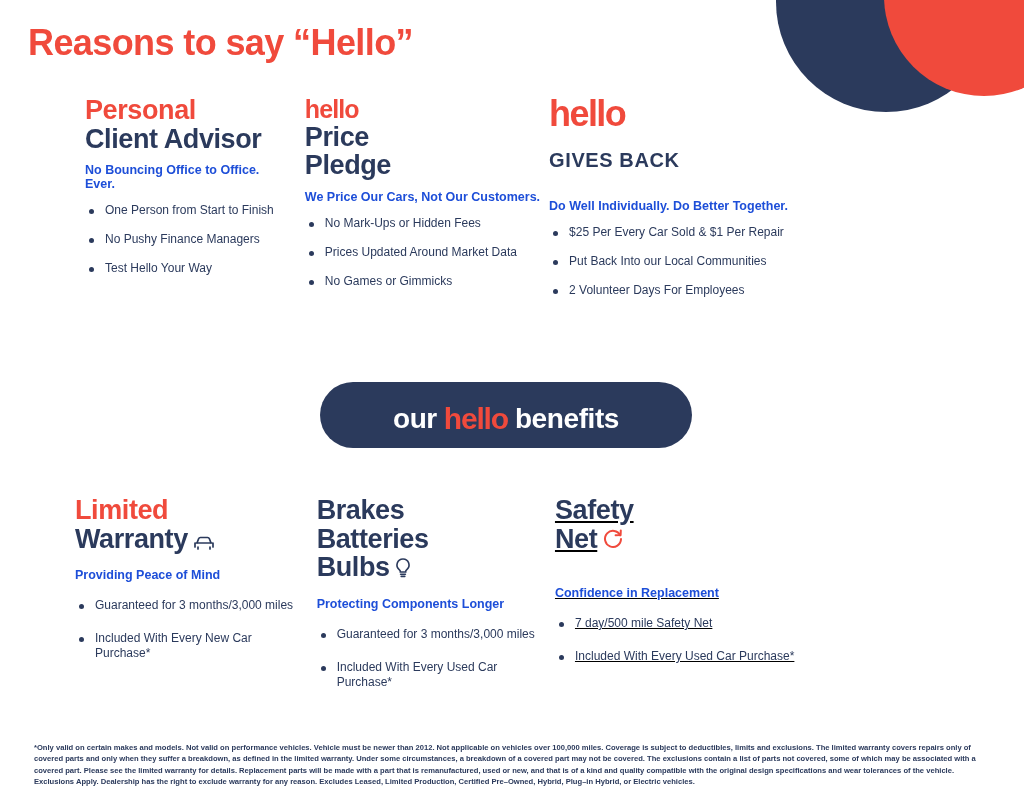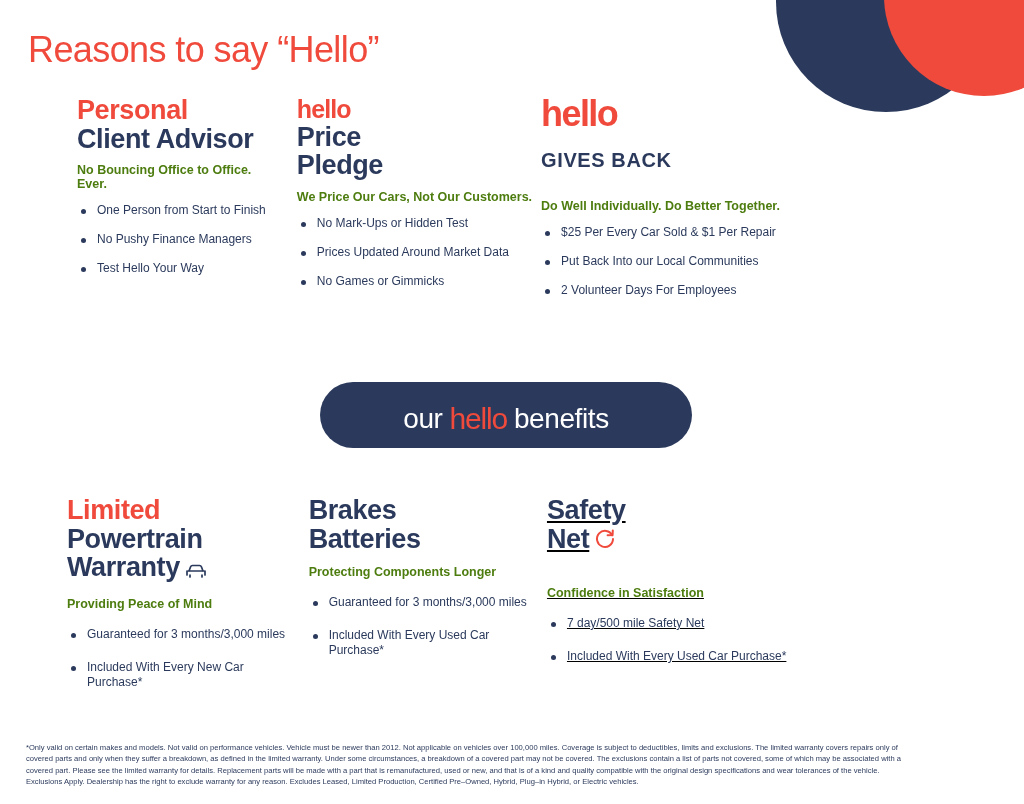--- a/index.html
+++ b/index.html
@@ -44,31 +44,31 @@
     width: 200px;
     height: 200px;
     border-radius: 50%;
     background: #f04a3c;
   }
 
   
   .main-title {
     position: absolute;
     left: 28px;
-    top: 29px;
+    top: 22px;
     font-size: 36px;
-    font-weight: normal;
+    font-weight: bold;
     color: #f04a3c;
     letter-spacing: -0.6px;
   }
 
   
   .row {
     position: absolute;
-    left: 0;
+    left: 8px;
     width: 832px;
     display: flex;
     padding-left: 19px;
   }
   .row-top { top: 96px; }
   .row-bottom { top: 496px; }
 
   .col { position: relative; }
   .col-a { width: 320px; padding-left: 58px; }
   .col-b { width: 330px; padding-left: 16px; }
@@ -110,21 +110,21 @@
   .t-givesback {
     display: block;
     color: #2b3a5c;
     font-size: 20px;
     font-weight: bold;
     letter-spacing: 0.6px;
     margin-top: 18px;
   }
 
   .subhead {
-    color: #4d7c0f;
+    color: #1d4ed8;
     font-size: 12.5px;
     font-weight: bold;
     margin-bottom: 12px;
   }
 
   ul.bullets {
     list-style: none;
     margin: 0;
     padding: 0;
   }
@@ -155,21 +155,21 @@
     width: 372px;
     height: 66px;
     border-radius: 33px;
     background: #2b3a5c;
     display: flex;
     align-items: center;
     justify-content: center;
   }
   .pill span {
     font-size: 28px;
-    font-weight: normal;
+    font-weight: bold;
     color: #ffffff;
     letter-spacing: -0.4px;
     margin-top: 8px;
   }
   .pill .hello {
     color: #f04a3c;
     font-size: 30px;
     letter-spacing: -1.2px;
     padding: 0 7px;
   }
@@ -185,27 +185,27 @@
   .row-bottom .col-a { padding-left: 48px; width: 330px; }
   .row-bottom .col-b { padding-left: 22px; width: 328px; }
   .row-bottom .col-c { padding-left: 0px; width: 366px; text-decoration: underline; }
   .row-bottom .card-title { margin-bottom: 12px; }
   .row-bottom .subhead { margin-bottom: 16px; }
   .row-bottom ul.bullets li { margin-bottom: 18px; }
 
   
   .disclaimer {
     position: absolute;
-    left: 26px;
+    left: 34px;
     top: 742px;
     width: 972px;
     color: #2b3a5c;
     font-size: 7.6px;
     line-height: 1.5;
-    font-weight: normal;
+    font-weight: bold;
   }
 </style>
 </head>
 <body>
 
 <div id="page">
 
   <div class="corner-deco">
     <div class="ring-navy"></div>
     <div class="ring-red"></div>
@@ -230,21 +230,21 @@
     </div>
 
     <div class="col col-b">
       <div class="card-title">
         <span class="t-red-lower">hello</span>
         <span class="t-navy">Price</span>
         <span class="t-navy">Pledge</span>
       </div>
       <div class="subhead">We Price Our Cars, Not Our Customers.</div>
       <ul class="bullets">
-        <li>No Mark-Ups or Hidden Test</li>
+        <li>No Mark-Ups or Hidden Fees</li>
         <li>Prices Updated Around Market Data</li>
         <li>No Games or Gimmicks</li>
       </ul>
     </div>
 
     <div class="col col-c">
       <div class="card-title" style="margin-bottom:28px;">
         <span class="t-hello-big">hello</span>
         <span class="t-givesback">GIVES BACK</span>
       </div>
@@ -261,57 +261,62 @@
     <span>our</span>
     <span class="hello">hello</span>
     <span>benefits</span>
   </div>
 
   <div class="row row-bottom">
 
     <div class="col col-a">
       <div class="card-title">
         <span class="t-red">Limited</span>
-        <span class="t-navy">Powertrain</span>
         <span class="t-navy">
           <span>Warranty</span><span class="icon-inline"><svg width="24" height="20" viewBox="0 0 24 20">
                 <path d="M4 12h16M5 12l1.6-4.2a2 2 0 0 1 1.9-1.3h7a2 2 0 0 1 1.9 1.3L19 12M3 12v4M21 12v4M6 16v2M18 16v2" fill="none" stroke="#2b3a5c" stroke-width="1.7" stroke-linecap="round"></path>
               </svg></span>
         </span>
       </div>
       <div class="subhead">Providing Peace of Mind</div>
       <ul class="bullets">
         <li>Guaranteed for 3 months/3,000 miles</li>
         <li>Included With Every New Car Purchase*</li>
       </ul>
     </div>
 
     <div class="col col-b">
       <div class="card-title">
         <span class="t-navy">Brakes</span>
         <span class="t-navy">Batteries</span>
+        <span class="t-navy">
+          <span>Bulbs</span><span class="icon-inline"><svg width="18" height="22" viewBox="0 0 18 22">
+                <path d="M9 2a6 6 0 0 0-3.6 10.8c.6.5.9 1.1.9 1.8v.4h5.4v-.4c0-.7.3-1.3.9-1.8A6 6 0 0 0 9 2z" fill="none" stroke="#2b3a5c" stroke-width="1.6"></path>
+                <path d="M6.6 17.2h4.8M7.2 19.4h3.6" fill="none" stroke="#2b3a5c" stroke-width="1.6" stroke-linecap="round"></path>
+              </svg></span>
+        </span>
       </div>
       <div class="subhead">Protecting Components Longer</div>
       <ul class="bullets">
         <li>Guaranteed for 3 months/3,000 miles</li>
         <li>Included With Every Used Car Purchase*</li>
       </ul>
     </div>
 
     <div class="col col-c">
       <div class="card-title" style="margin-bottom:30px;">
         <span class="t-navy">Safety</span>
         <span class="t-navy">
           <span>Net</span><span class="icon-inline"><svg width="24" height="24" viewBox="0 0 24 24">
                 <path d="M19.2 8.4A8 8 0 1 0 20 12" fill="none" stroke="#f04a3c" stroke-width="2" stroke-linecap="round"></path>
                 <path d="M14.6 8.2l5-.2.2-4.6" fill="none" stroke="#f04a3c" stroke-width="2" stroke-linecap="round" stroke-linejoin="round"></path>
               </svg></span>
         </span>
       </div>
-      <div class="subhead">Confidence in Satisfaction</div>
+      <div class="subhead">Confidence in Replacement</div>
       <ul class="bullets">
         <li>7 day/500 mile Safety Net</li>
         <li>Included With Every Used Car Purchase*</li>
       </ul>
     </div>
   </div>
 
   <div class="disclaimer">
     <div>*Only valid on certain makes and models. Not valid on performance vehicles. Vehicle must be newer than 2012. Not applicable on vehicles over 100,000 miles. Coverage is subject to deductibles, limits and exclusions. The limited warranty covers repairs only of</div>
     <div>covered parts and only when they suffer a breakdown, as defined in the limited warranty. Under some circumstances, a breakdown of a covered part may not be covered. The exclusions contain a list of parts not covered, some of which may be associated with a</div>

